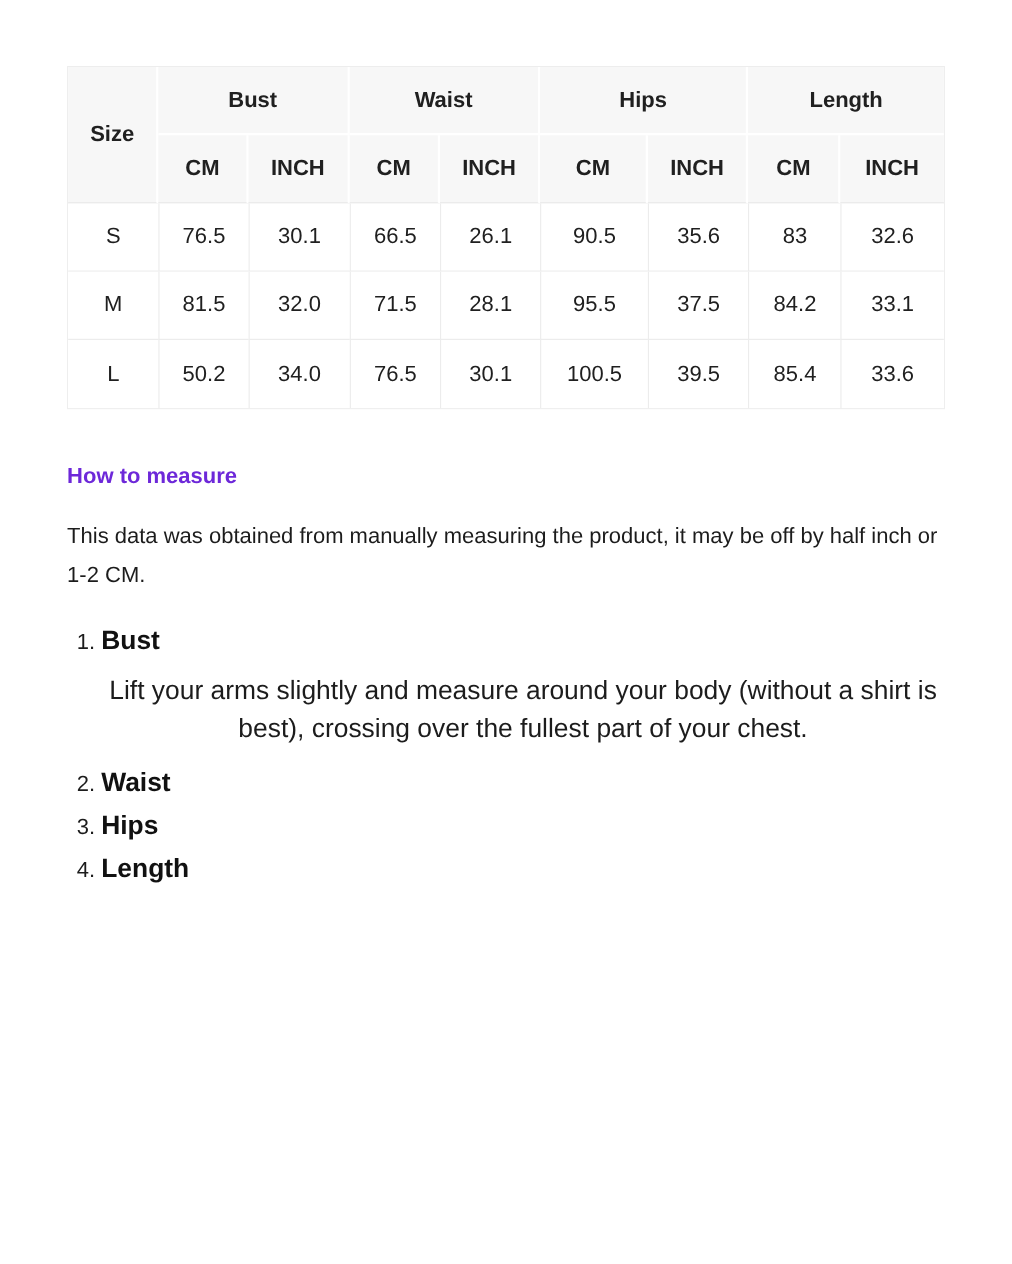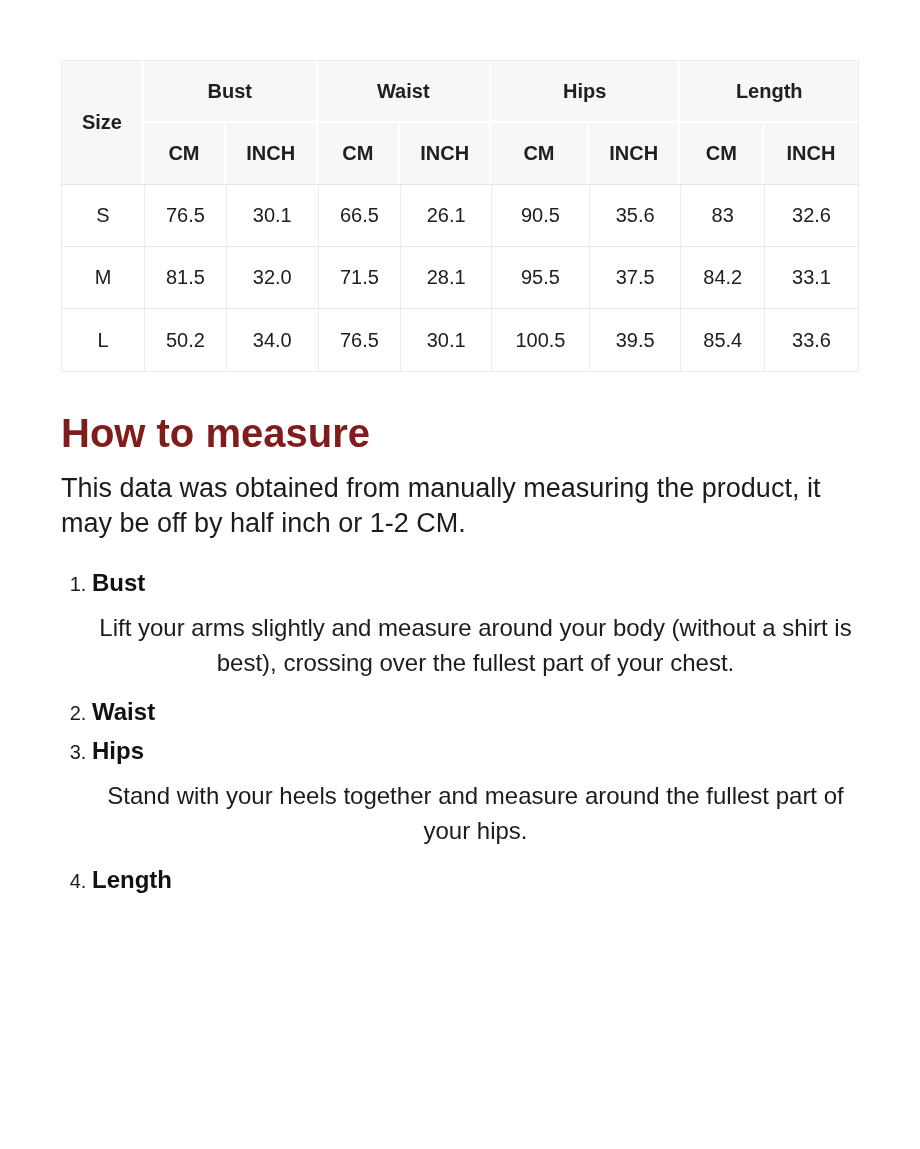--- a/index.html
+++ b/index.html
@@ -65,28 +65,28 @@
   .size-chart tbody tr:last-child td {
     border-bottom: none;
   }
   .size-chart tbody td + td {
     border-left: 1px solid #ececec;
     text-align: center;
   }
 
   
   h2.howto-title {
-    font-size: 40px;
+    font-size: 20px;
     line-height: 35px;
     font-weight: 700;
-    color: #7f1d1d;
+    color: #6d28d9;
     margin: 44px 0 0 0;
   }
   p.howto-intro {
-    font-size: 27px;
+    font-size: 20px;
     line-height: 35px;
     margin: 20px 0 0 0;
   }
   ol.steps {
     margin: 28px 0 0 0;
     padding: 0 0 0 31px;
     list-style: decimal outside;
     font-size: 20px;           
   }
   ol.steps li {
@@ -188,20 +188,19 @@
   <ol class="steps">
     <li>
       <span class="step-title">Bust</span>
       <p class="step-desc">Lift your arms slightly and measure around your body (without a shirt is best), crossing over the fullest part of your chest.</p>
     </li>
     <li>
       <span class="step-title">Waist</span>
     </li>
     <li>
       <span class="step-title">Hips</span>
-      <p class="step-desc">Stand with your heels together and measure around the fullest part of your hips.</p>
     </li>
     <li>
       <span class="step-title">Length</span>
     </li>
   </ol>
 
 </div>
 
 </body></html>

